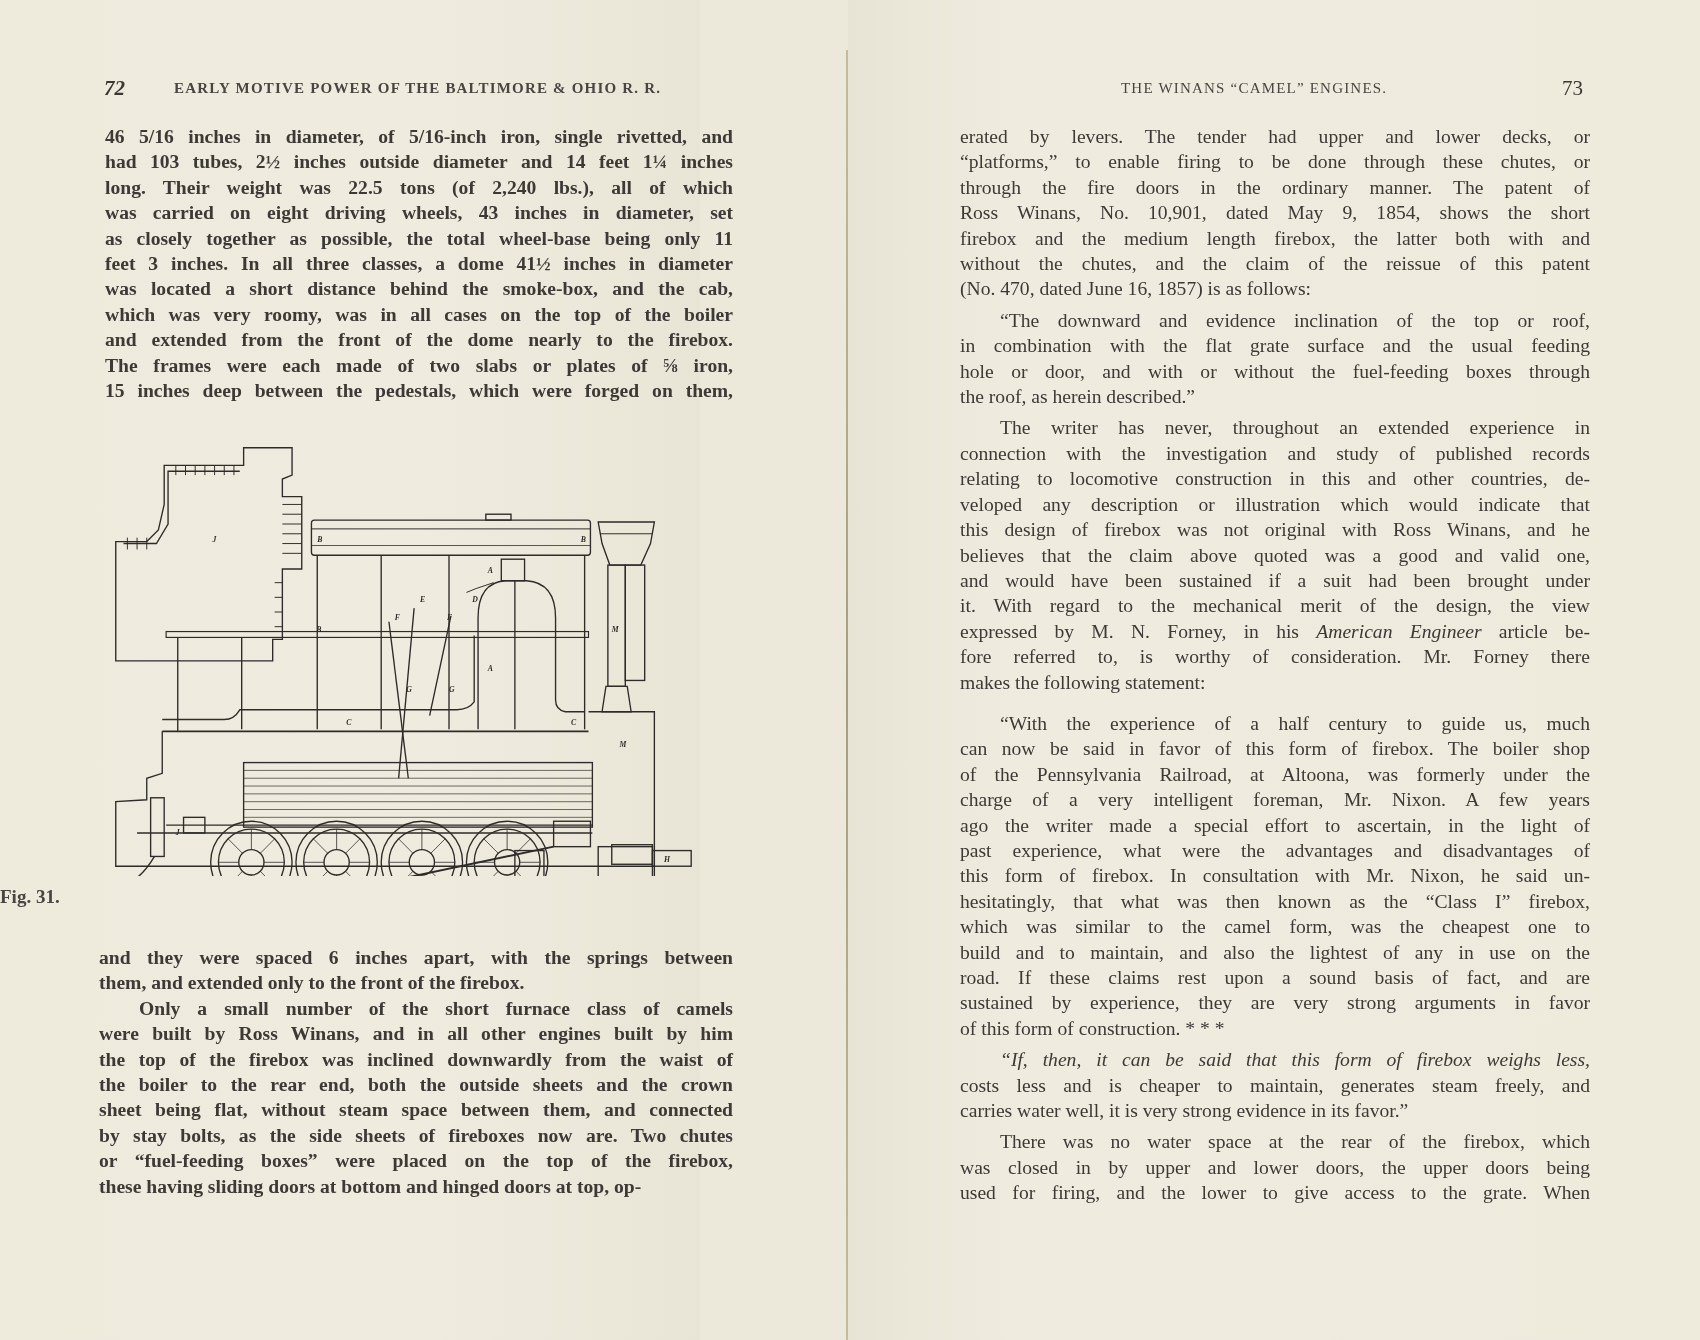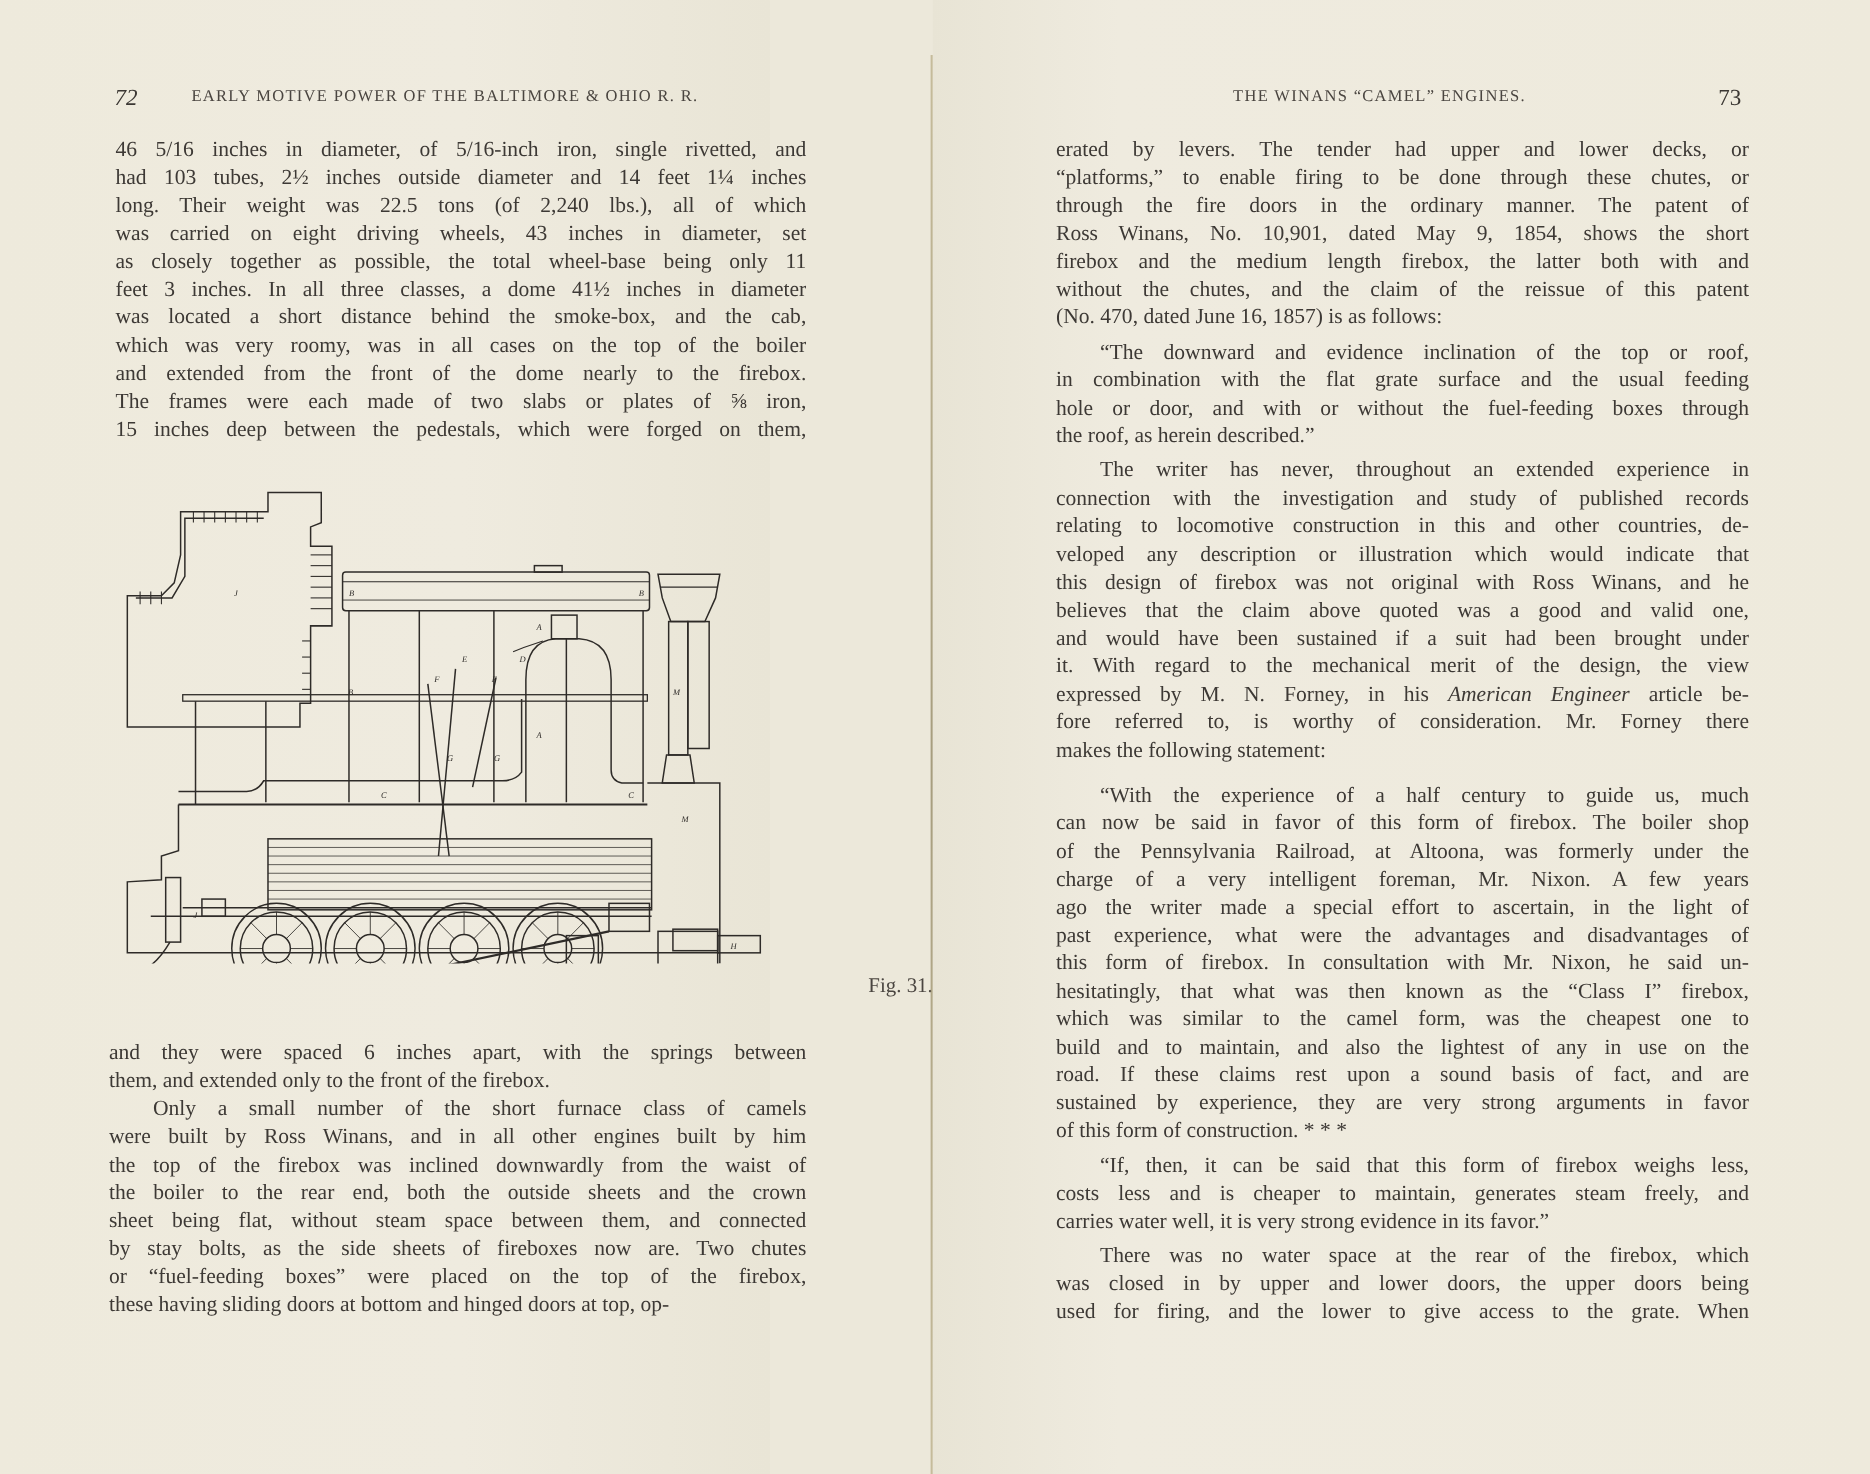--- a/index.html
+++ b/index.html
@@ -7,21 +7,21 @@
     width:1700px; height:1340px; overflow:hidden;
     background:#ece8da;
     font-family:"Liberation Serif","DejaVu Serif",serif;
     color:#3b3733;
     position:relative;
   }
   .page {
     position:absolute; top:0; height:1340px;
     background:linear-gradient(90deg,#eeeadc 0%,#efebdf 60%,#e9e5d6 100%);
   }
-  .page.left { left:0; width:700px; }
+  .page.left { left:0; width:700px;font-weight:bold; }
   .page.right { left:848px; width:852px;
     background:linear-gradient(90deg,#e8e4d5 0%,#efebdf 20%,#eeeadc 100%); }
   .gutter {
     position:absolute; left:846px; top:50px; width:2px; height:1290px;
     background:linear-gradient(180deg,#b9ad86,#8f845f 50%,#b9ad86);
     opacity:.75;
   }
   .running-head {
     position:absolute; top:80px;
     font-size:15px; letter-spacing:1.2px; text-transform:uppercase;
@@ -33,21 +33,21 @@
   .text {
     position:absolute; font-size:19.6px; line-height:25.4px; color:#3d3935;
     text-align:justify; hyphens:none;
   }
   .line { display:block; text-align:justify; text-align-last:justify; white-space:nowrap; }
   .line.end { text-align-last:left; }
   .figure {
     position:absolute; left:108px; top:436px; width:620px; height:440px;
   }
   .caption {
-    position:absolute; left:0; width:848px; top:886px; text-align:right;
+    position:absolute; left:0; width:848px; top:886px; text-align:left;
     font-size:19px; color:#4a4540;
   }
   em { font-style:italic; }
 </style>
 </head>
 <body>
 
 <div class="page left">
   <span class="pageno" style="left:104px;">72</span>
   <span class="running-head" style="left:174px;">EARLY MOTIVE POWER OF THE BALTIMORE &amp; OHIO R. R.</span>
@@ -252,20 +252,20 @@
       <span class="line">charge of a very intelligent foreman, Mr. Nixon.  A few years</span>
       <span class="line">ago the writer made a special effort to ascertain, in the light of</span>
       <span class="line">past experience, what were the advantages and disadvantages of</span>
       <span class="line">this form of firebox.  In consultation with Mr. Nixon, he said un-</span>
       <span class="line">hesitatingly, that what was then known as the “Class I” firebox,</span>
       <span class="line">which was similar to the camel form, was the cheapest one to</span>
       <span class="line">build and to maintain, and also the lightest of any in use on the</span>
       <span class="line">road.  If these claims rest upon a sound basis of fact, and are</span>
       <span class="line">sustained by experience, they are very strong arguments in favor</span>
       <span class="line end">of this form of construction.   *   *   *</span>
-      <span class="line" style="text-indent: 40px; margin-top: 6px;">“If, then, it can be said that this form of firebox weighs less,</span>
+      <span class="line" style="text-indent: 40px; margin-top: 6px; font-style: italic;">“If, then, it can be said that this form of firebox weighs less,</span>
       <span class="line">costs less and is cheaper to maintain, generates steam freely, and</span>
       <span class="line end">carries water well, it is very strong evidence in its favor.”</span>
       <span class="line" style="text-indent: 40px; margin-top: 6px;">There was no water space at the rear of the firebox, which</span>
       <span class="line">was closed in by upper and lower doors, the upper doors being</span>
       <span class="line">used for firing, and the lower to give access to the grate.  When</span>
     </div>
 </div>
 
 </body></html>

